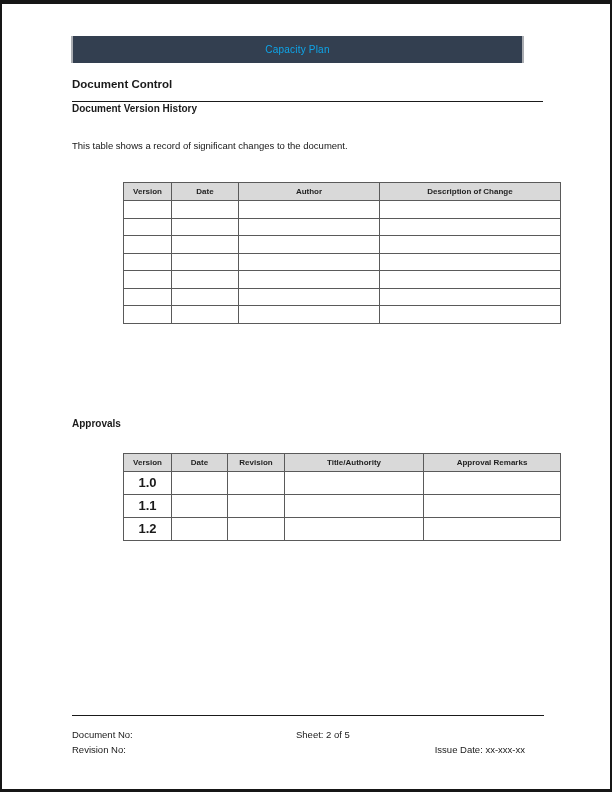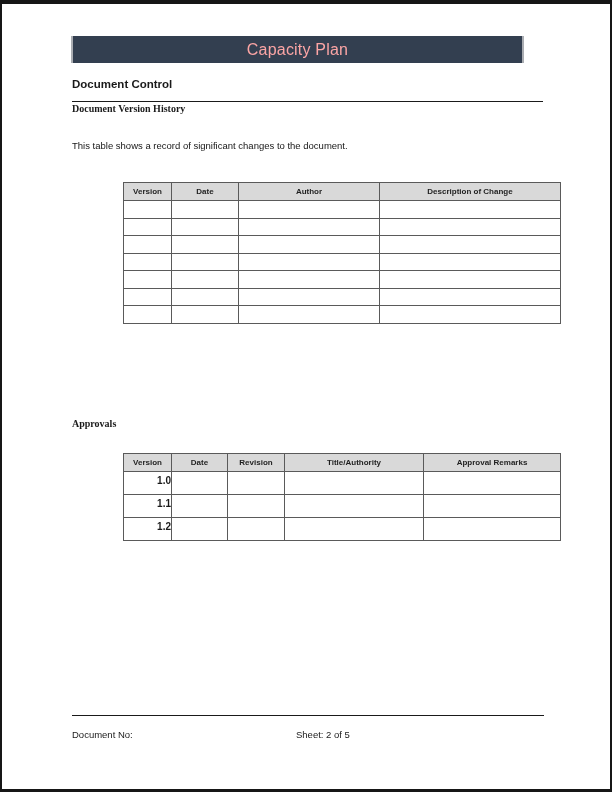--- a/index.html
+++ b/index.html
@@ -21,33 +21,33 @@
   
   .banner {
     position: absolute; left: 69px; top: 32px;
     width: 453px; height: 27px;
     background: var(--banner-bg, #333f50);
     border-left: 2px solid var(--banner-edge, #aaadb2);
     border-right: 2px solid var(--banner-edge, #aaadb2);
     display: flex; align-items: center; justify-content: center;
   }
   .banner-title {
-    color: #fca5a5; font-size: 16px; font-weight: 500;
+    color: #0ea5e9; font-size: 10px; font-weight: 500;
     letter-spacing: 0.2px;
   }
   
   .doc-control {
     position: absolute; left: 70px; top: 74px; width: 471px;
     font-size: 11.5px; font-weight: 700;
     padding-bottom: 11px;
     border-bottom: 1.5px solid #1a1a1a;
   }
   .sub-heading {
     position: absolute; left: 70px;
-    font-size: 10px; font-weight: 700; font-family: Liberation Serif, serif;
+    font-size: 10px; font-weight: 700;
   }
   .dvh-heading { top: 99px; }
   .approvals-heading { top: 373px; margin-top: 41px; }
   .desc-text {
     position: absolute; left: 70px;
     font-size: 9.5px; font-weight: 400; color: #161616;
   }
   .dvh-desc { top: 136px; }
   .approvals-desc { top: 407px; }
   
@@ -62,22 +62,22 @@
   .tbl th {
     background: var(--table-header-bg, #d9d9d9);
     border: 1px solid var(--table-border, #5a5a5a);
     font-size: 8px; font-weight: 700; color: #1f1f1f;
     text-align: center; vertical-align: middle;
     height: 18px; padding: 0 2px;
   }
   .tbl td {
     border: 1px solid var(--table-border, #5a5a5a);
     background: #ffffff;
-    font-size: 10px; font-weight: 700;
-    text-align: right; vertical-align: top;
+    font-size: 13px; font-weight: 700;
+    text-align: center; vertical-align: top;
     padding-top: 3px;
   }
   .tbl-version-history { top: 178px; }
   .tbl-version-history td { height: 17.5px; }
   .tbl-version-history th:nth-child(1), .tbl-version-history td:nth-child(1) { width: 48px; }
   .tbl-version-history th:nth-child(2), .tbl-version-history td:nth-child(2) { width: 67px; }
   .tbl-version-history th:nth-child(3), .tbl-version-history td:nth-child(3) { width: 141px; }
   .tbl-version-history th:nth-child(4), .tbl-version-history td:nth-child(4) { width: 181px; }
   .tbl-approvals { top: 449px; }
   .tbl-approvals td { height: 23px; }
@@ -209,15 +209,19 @@
           <td></td>
         </tr>
       </tbody>
     </table>
 
   <div class="footer">
     <div class="footer-line1">
       <span class="footer-doc-no">Document No:</span>
       <span class="footer-sheet">Sheet: 2 of 5</span>
     </div>
+    <div class="footer-line2">
+      <span>Revision No:</span>
+      <span class="footer-issue-date">Issue Date: xx-xxx-xx</span>
+    </div>
   </div>
 
 </div>
 
 </body></html>

